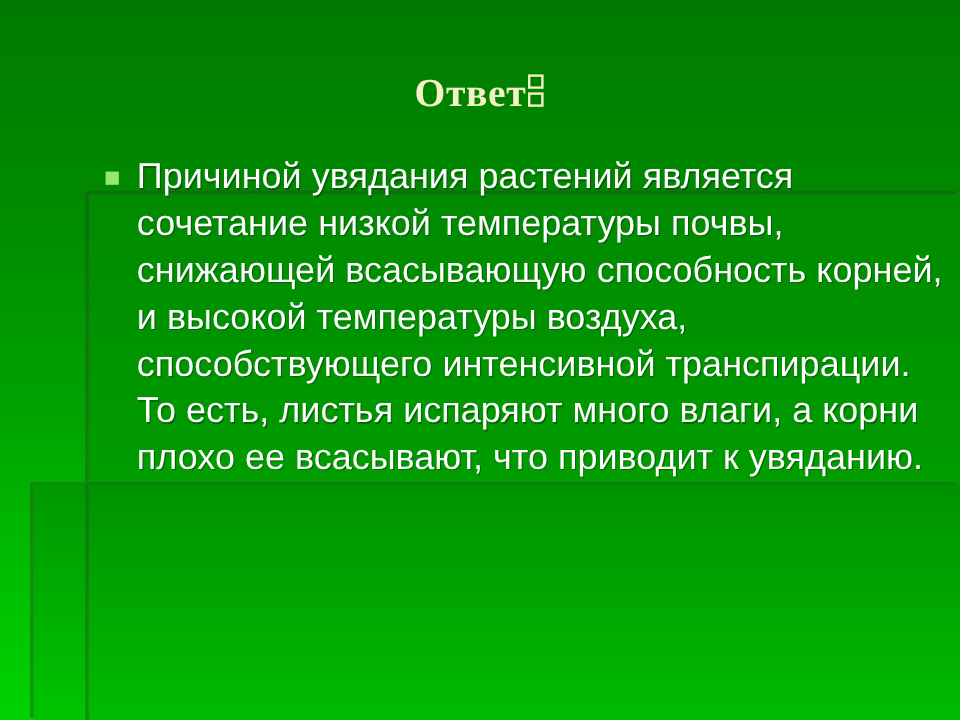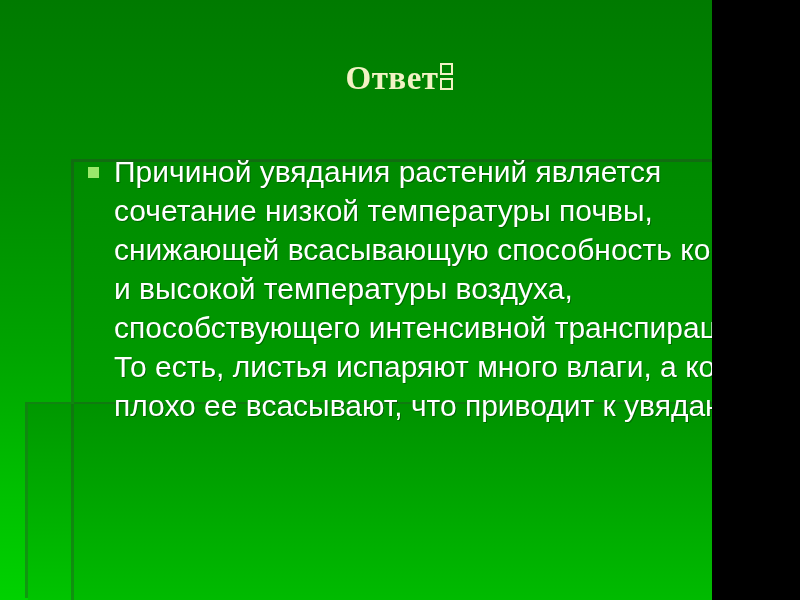--- a/index.html
+++ b/index.html
@@ -3,21 +3,21 @@
 <meta charset="utf-8">
 <style>
   html, body {
     margin: 0;
     padding: 0;
     background: #000;
   }
 
   #slide {
     position: relative;
-    width: 712px;
+    width: 800px;
     height: 600px;
     overflow: hidden;
     font-family: "Liberation Sans", sans-serif;
     
     background: linear-gradient(to bottom, #007a00 0%, #008a00 28%, #00a400 58%, #00c000 82%, #00d200 100%);
   }
 
   
 
   .panel {
@@ -103,21 +103,20 @@
   #body-block {
     position: absolute;
     left: 88px;
     top: 128px;
     width: 700px;
   }
 
   #bullet-row {
     display: flex;
     align-items: flex-start;
-    margin-top: 24px;
   }
 
   #bullet-marker {
     flex: 0 0 auto;
     width: 11px;
     height: 11px;
     background: #9ae86b;
     margin-top: 15px;
     margin-right: 15px;
   }

